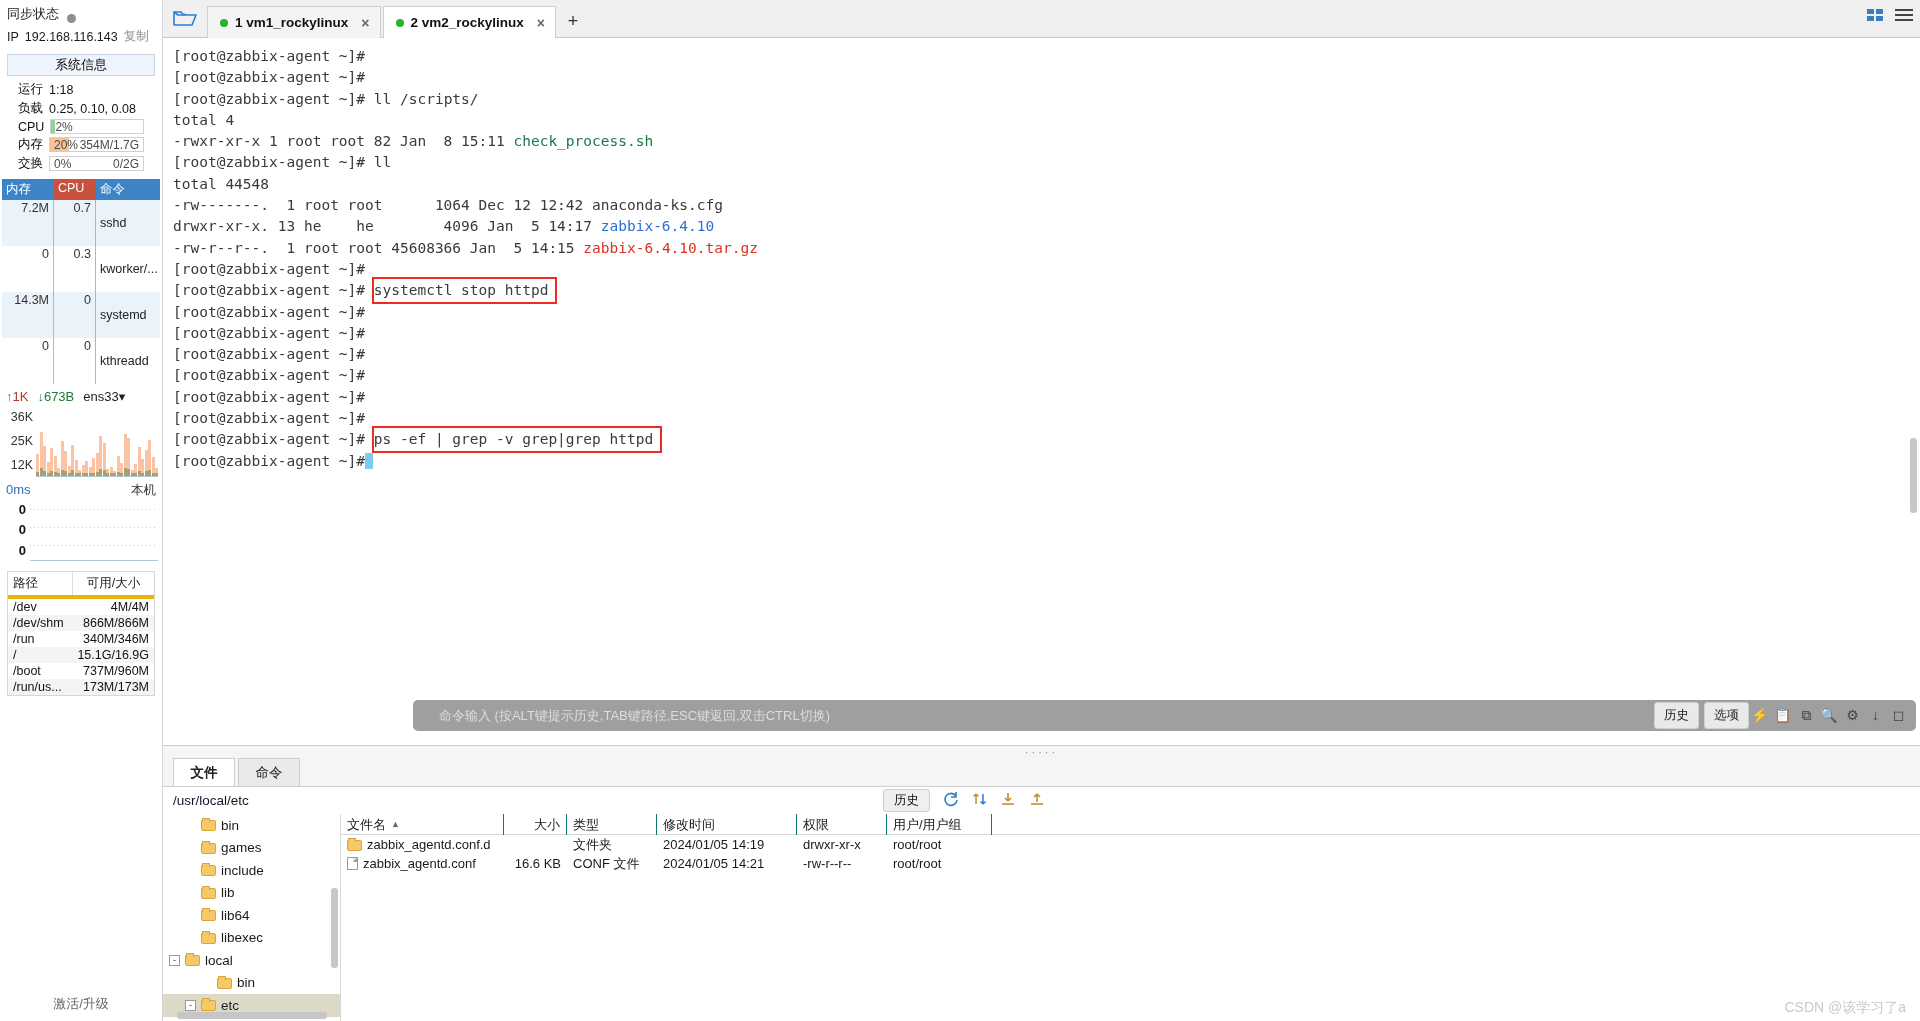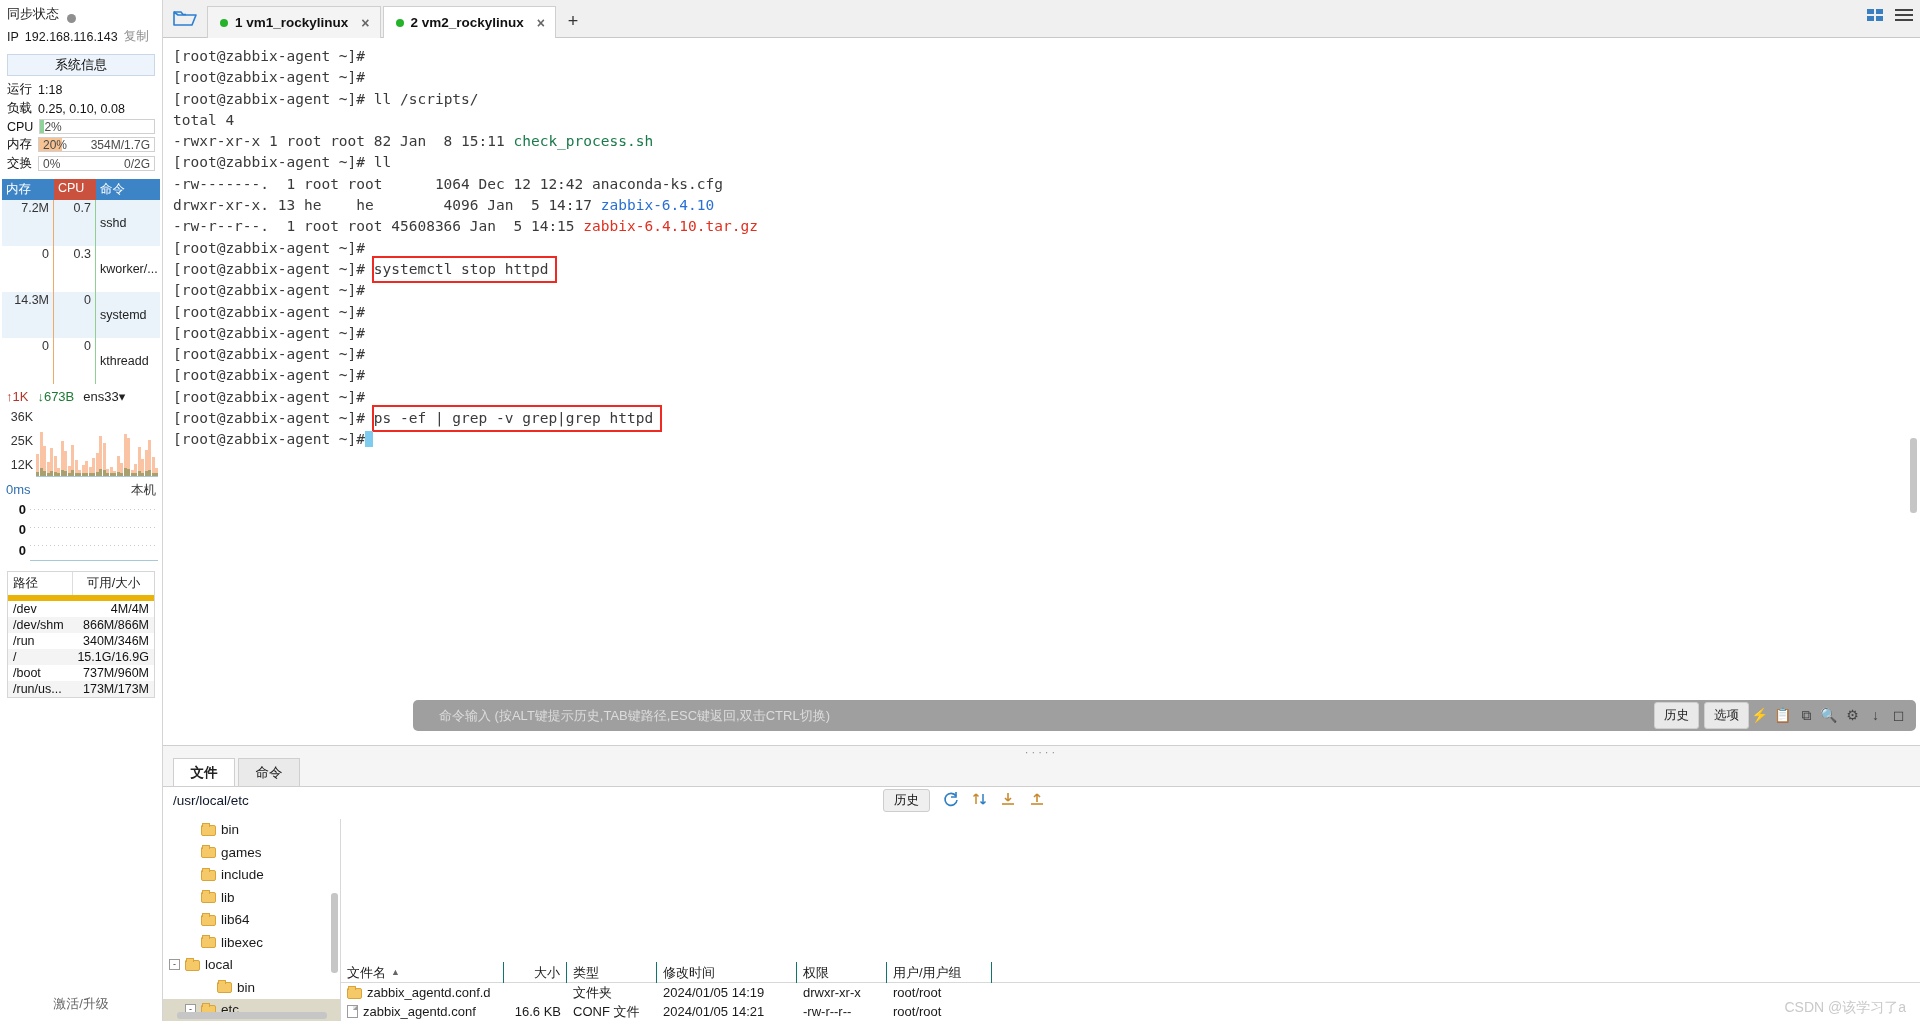--- a/index.html
+++ b/index.html
@@ -37,21 +37,21 @@
   }
   .sb-row { display:flex; align-items:flex-end; padding:5px 7px 2px 7px; }
   .sb-row .lbl { color:#222; }
   .dot-grey { width:9px; height:9px; border-radius:50%; background:#8f8f8f; margin-left:8px; }
   .ip-row { display:flex; align-items:center; padding:3px 7px; gap:6px; font-size:12.5px; }
   .ip-row .copy { color:#8b8b8b; font-size:12.5px; }
   .sysinfo-btn {
     margin:6px 7px 4px 7px; height:22px; background:#eef4fb; border:1px solid #c9d7e6;
     display:flex; align-items:center; justify-content:center; font-size:13px; color:#0b0b0b;
   }
-  .kv { display:flex; align-items:center; padding:1px 7px; font-size:12.5px; gap:6px; }
+  .kv { display:flex; align-items:center; padding:1px 18px; font-size:12.5px; gap:6px; }
   .kv .k { color:#111; white-space:nowrap; }
   .meter { flex:1; height:15px; border:1px solid #d0d0d0; background:#fff; position:relative; display:flex; align-items:center; }
   .meter .fill { position:absolute; left:0; top:0; bottom:0; }
   .meter .pct { position:relative; padding-left:4px; font-size:12px; color:#4a4a4a; }
   .meter .right { position:absolute; right:4px; font-size:12px; color:#4a4a4a; }
 
   .proc-table { margin:6px 2px 0 2px; font-size:12.5px; }
   .proc-head { display:flex; background:#3d84c6; color:#fff; }
   .proc-head .c1 { width:52px; padding:2px 4px; }
   .proc-head .c2 { width:42px; padding:2px 4px; background:#c9513e; }
@@ -77,21 +77,21 @@
   .lat-head .ms { color:#2f6fb0; }
   .lat-head .host { color:#333; font-size:12.5px; }
   .lat-chart { display:flex; height:62px; padding:0 4px 0 2px; }
   .lat-axis { width:28px; display:flex; flex-direction:column; justify-content:space-around; font-size:13px; color:#111; font-weight:bold; text-align:right; padding-right:4px; }
   .lat-plot { flex:1; position:relative; border-bottom:1px solid #a8c8d8; }
   .dotline { position:absolute; left:0; right:0; height:1px;
     background-image:linear-gradient(to right, #c9c9c9 1px, transparent 1px);
     background-size:4px 1px; }
 
   .disk-table { margin:10px 7px 0 7px; border:1px solid #d6d6d6; font-size:12.5px; }
-  .disk-head { display:flex; background:#fff; border-bottom:6px solid #eab308; }
+  .disk-head { display:flex; background:#fff; border-bottom:4px solid #eab308; }
   .disk-head .c1 { width:65px; padding:3px 5px; border-right:1px solid #ddd; }
   .disk-head .c2 { flex:1; padding:3px 5px; text-align:center; }
   .disk-row { display:flex; }
   .disk-row:nth-child(even) { background:#f4f4f4; }
   .disk-row .c1 { width:65px; padding:1px 5px; color:#111; white-space:nowrap; overflow:hidden; }
   .disk-row .c2 { flex:1; padding:1px 5px; text-align:right; color:#111; white-space:nowrap; }
 
   .activate { position:absolute; bottom:8px; left:0; right:0; text-align:center; color:#666; font-size:13px; }
 
   
@@ -138,21 +138,21 @@
   .dock { flex:0 0 276px; height:276px; background:#f5f5f5; border-top:1px solid #cfcfcf; display:flex; flex-direction:column; }
   .grip { height:12px; display:flex; align-items:center; justify-content:center; letter-spacing:3px; color:#8e8e8e; font-size:11px; }
   .dock-tabs { display:flex; height:28px; padding-left:10px; }
   .dtab { width:62px; display:flex; align-items:center; justify-content:center; font-size:13.5px; border:1px solid #cfcfcf; border-bottom:none; background:#eaeaea; color:#222; margin-right:3px;}
   .dtab.active { background:#ffffff; font-weight:bold; }
   .pathbar { height:28px; display:flex; align-items:center; background:#ffffff; border-top:1px solid #cfcfcf; padding-left:10px; gap:10px; position:relative; }
   .pathbar .p { font-size:13.5px; color:#0f172a; }
   .pathbar .tools { position:absolute; left:720px; display:flex; align-items:center; gap:13px; }
   .hist-pill { background:#efefef; border:1px solid #cdcdcd; border-radius:3px; padding:2px 10px; font-size:12.5px; color:#111; }
 
-  .dock-body { flex:1; display:flex; background:#ffffff; min-height:0;align-items:flex-end; }
+  .dock-body { flex:1; display:flex; background:#ffffff; min-height:0; }
   .tree { width:178px; flex:0 0 178px; border-right:1px solid #d8d8d8; background:#fff; position:relative; overflow:hidden; font-size:13.5px;}
   .tnode { display:flex; align-items:center; gap:5px; height:22.5px; padding-left:6px; white-space:nowrap; }
   .tnode.sel { background:#ddd9c9; }
   .twist { width:11px; height:11px; border:1px solid #9a9a9a; background:#fff; font-size:9px; line-height:9px; text-align:center; color:#333; display:inline-block;}
   .folder { width:15px; height:12px; position:relative; display:inline-block; }
   .folder i { position:absolute; left:0; top:1px; width:15px; height:11px; background:#f5c967; border:1px solid #d9a53a; border-radius:1px 2px 2px 2px; }
   .folder i:before { content:''; position:absolute; left:0; top:-3px; width:6px; height:3px; background:#f5c967; border:1px solid #d9a53a; border-bottom:none; border-radius:1px 1px 0 0;}
   .tree-scroll { position:absolute; right:2px; top:74px; width:7px; height:80px; background:#c6c6c6; border-radius:3px; }
   .tree-hscroll { position:absolute; left:14px; bottom:2px; height:7px; width:150px; background:#c6c6c6; border-radius:3px; }
 
@@ -474,20 +474,21 @@
       </div>
 
       <div class="terminal">
         <div id="term-lines">
             <div class="tline"><span>[root@zabbix-agent ~]#</span></div>
             <div class="tline"><span>[root@zabbix-agent ~]#</span></div>
             <div class="tline"><span>[root@zabbix-agent ~]#</span><span> ll /scripts/</span></div>
             <div class="tline"><span>total 4</span></div>
             <div class="tline"><span>-rwxr-xr-x 1 root root 82 Jan  8 15:11 </span><span class="c-green">check_process.sh</span></div>
             <div class="tline"><span>[root@zabbix-agent ~]#</span><span> ll</span></div>
+            <div class="tline"><span>total 44548</span></div>
             <div class="tline"><span>-rw-------.  1 root root      1064 Dec 12 12:42 anaconda-ks.cfg</span></div>
             <div class="tline"><span>drwxr-xr-x. 13 he    he        4096 Jan  5 14:17 </span><span class="c-blue">zabbix-6.4.10</span></div>
             <div class="tline"><span>-rw-r--r--.  1 root root 45608366 Jan  5 14:15 </span><span class="c-red">zabbix-6.4.10.tar.gz</span></div>
             <div class="tline"><span>[root@zabbix-agent ~]#</span></div>
             <div class="tline"><span>[root@zabbix-agent ~]#</span><span> systemctl stop httpd</span><div class="redbox" style="left: 199.02px; top: -3px; width: 184.8px; height: 27px;"></div></div>
             <div class="tline"><span>[root@zabbix-agent ~]#</span></div>
             <div class="tline"><span>[root@zabbix-agent ~]#</span></div>
             <div class="tline"><span>[root@zabbix-agent ~]#</span></div>
             <div class="tline"><span>[root@zabbix-agent ~]#</span></div>
             <div class="tline"><span>[root@zabbix-agent ~]#</span></div>

